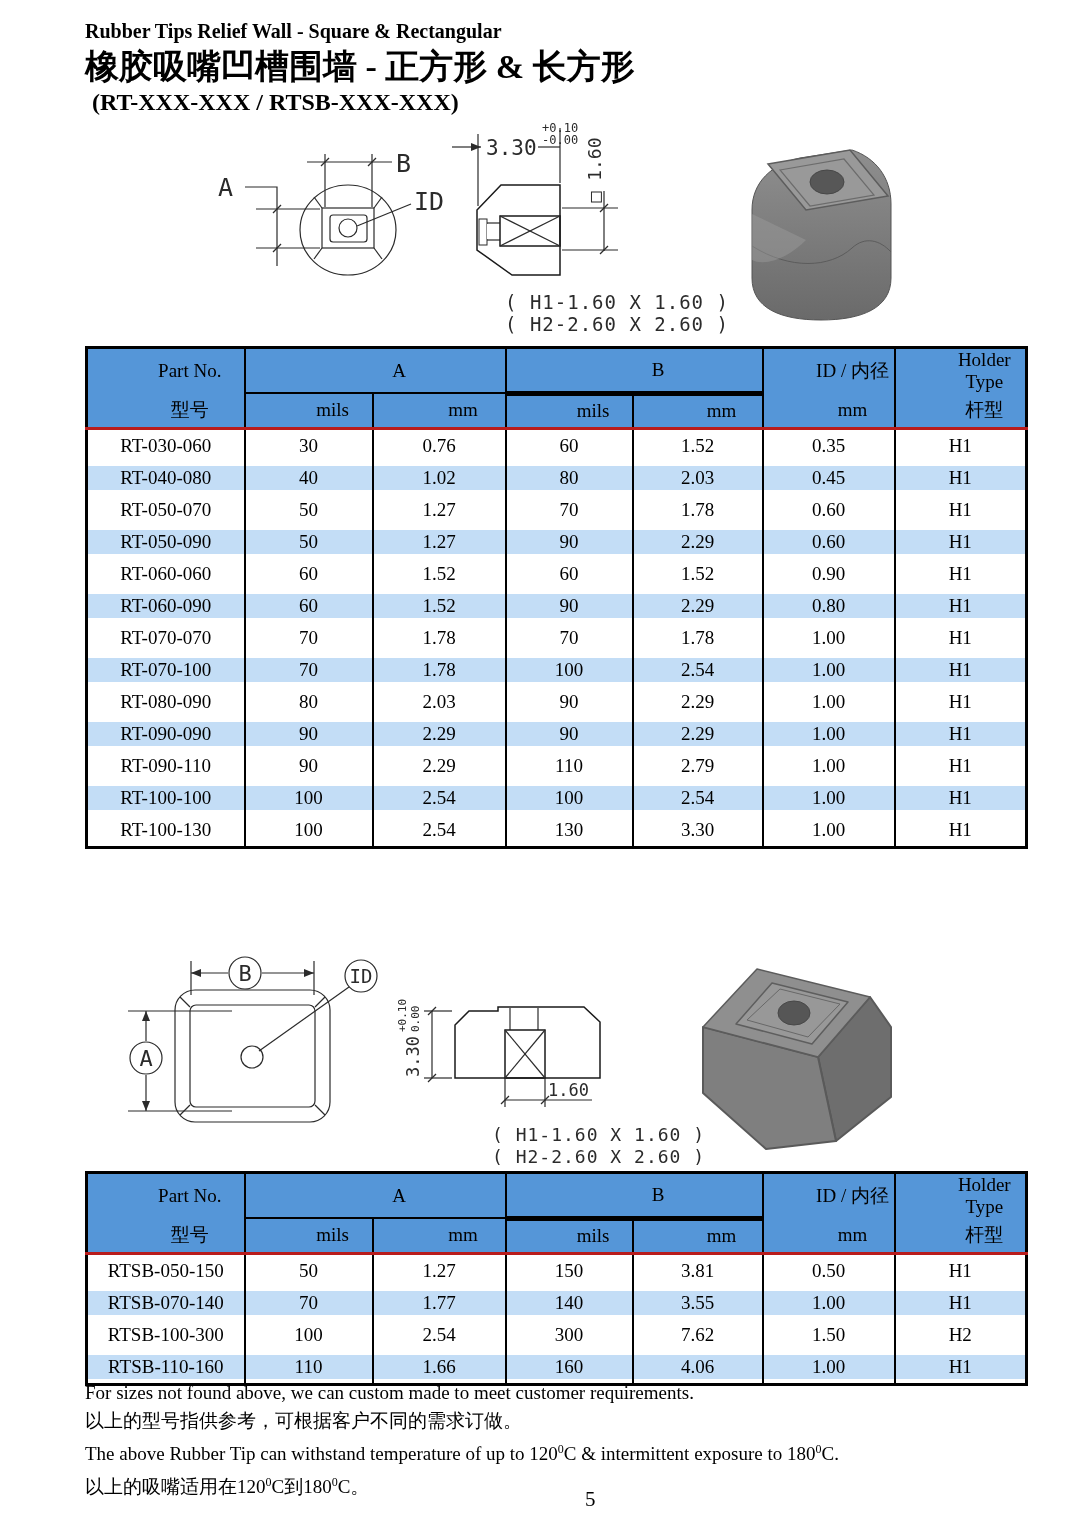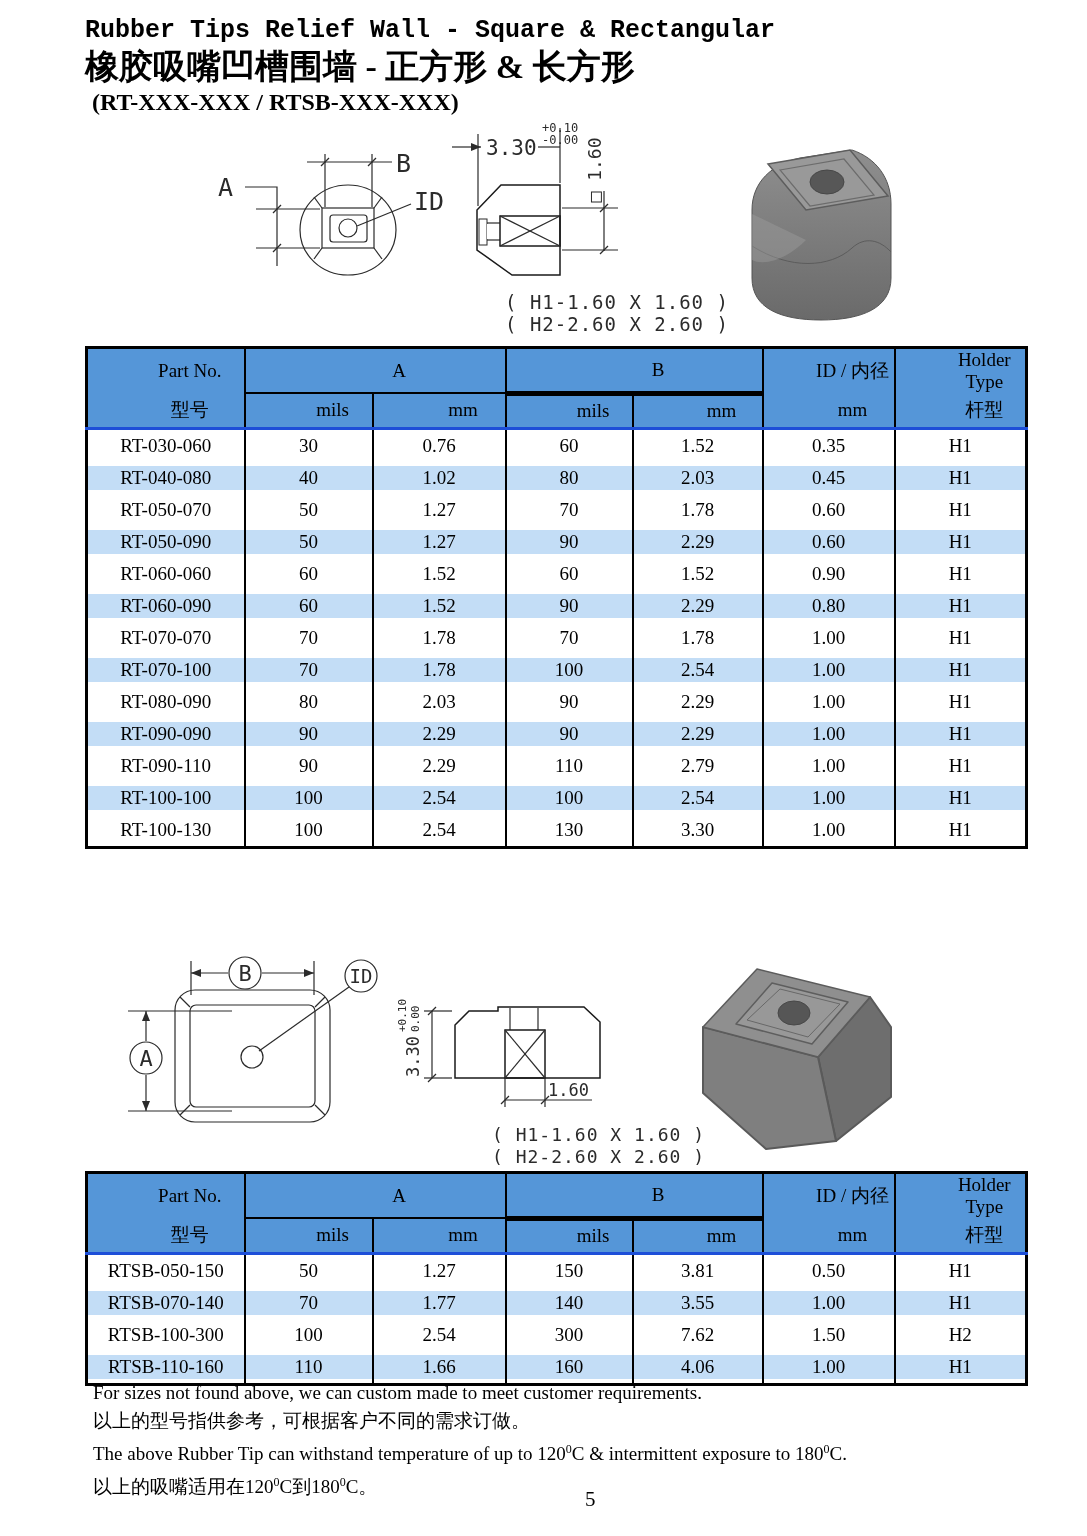--- a/index.html
+++ b/index.html
@@ -5,21 +5,21 @@
   html,body { margin:0; padding:0; background:#e8e8e8; }
   .page {
     position:relative; width:1087px; height:1536px; margin:0 auto;
     background:#fff; overflow:hidden; color:#000;
     font-family:"Liberation Serif", serif;
   }
   .abs { position:absolute; }
 
   
   .title-block { left:85px; top:14px; }
-  .title-en { font-size:25px; font-weight:bold; line-height:34px;font-family:Liberation Mono, monospace; }
+  .title-en { font-size:20px; font-weight:bold; line-height:34px; }
   .title-zh { font-size:34px; font-weight:bold; line-height:38px; }
   .title-code { font-size:24px; font-weight:bold; line-height:32px; padding-left:7px; }
 
   
   .band { position:absolute; left:0; }
   .cad { font-family:"DejaVu Sans Mono", monospace; fill:#2b2b2b; }
   .ln { stroke:#2b2b2b; stroke-width:1.2; fill:none; }
   .ln-bold { stroke:#1a1a1a; stroke-width:1.5; fill:none; }
 
   
@@ -27,34 +27,34 @@
     position:absolute; left:85px; width:940px;
     border-collapse:collapse; table-layout:fixed;
     border:3px solid #000; font-size:19px;
   }
   .spec-table th, .spec-table td { text-align:center; vertical-align:middle; padding:0; }
   .spec-table th { height:31px; font-weight:normal; background:var(--header-blue, #5596D8);padding-left:48px; }
   .spec-table td { height:32px; }
   .bl { border-left:2px solid #000; }
   .hA { border-bottom:2px solid #000; }
   .hB { border-bottom:5px solid #000; }
-  .spec-table thead tr.sub th { border-bottom:3px solid #1d4ed8; }
+  .spec-table thead tr.sub th { border-bottom:3px solid #b91c1c; }
   .spec-table tbody td { border-left:2px solid #000; }
   .spec-table tbody td:first-child { border-left:none; }
   .spec-table tbody tr:nth-child(even) td {
     background-image:linear-gradient(to bottom,
       #fff 0px, #fff 4px,
       var(--stripe-blue, #C3DDF6) 4px, var(--stripe-blue, #C3DDF6) 28px,
       #fff 28px, #fff 32px);
   }
   .c-part { width:158px; } .c-m1 { width:128px; } .c-mm1 { width:133px; }
   .c-m2 { width:127px; } .c-mm2 { width:130px; } .c-id { width:132px; } .c-h { width:132px; }
 
   
-  .footer-block { left:93px; top:1379px; font-size:19px; line-height:28px; }
+  .footer-block { left:85px; top:1379px; font-size:19px; line-height:28px; }
   .sup { font-size:12px; vertical-align:7px; }
   .page-number { left:585px; top:1487px; font-size:21px; }
 </style>
 </head>
 <body>
 
 <div class="page">
 
   <div class="abs title-block">
     <div class="title-en">Rubber Tips Relief Wall - Square &amp; Rectangular</div>

